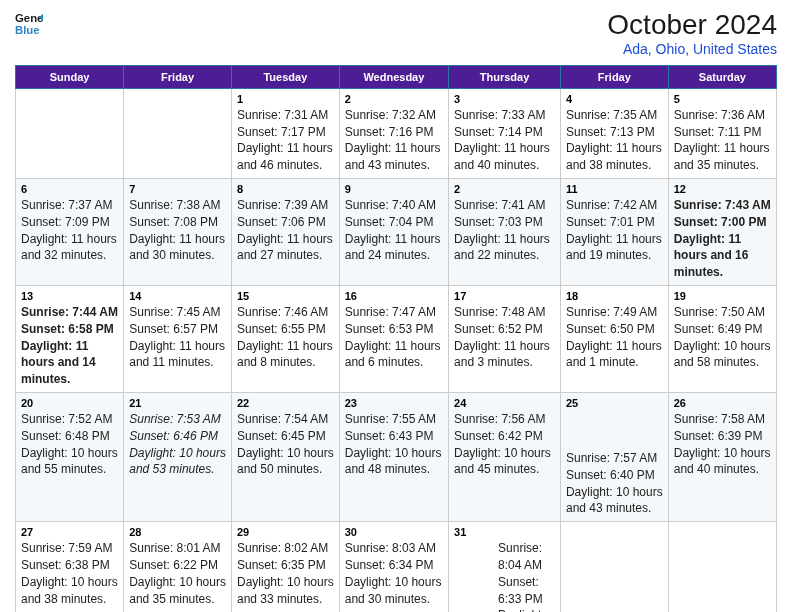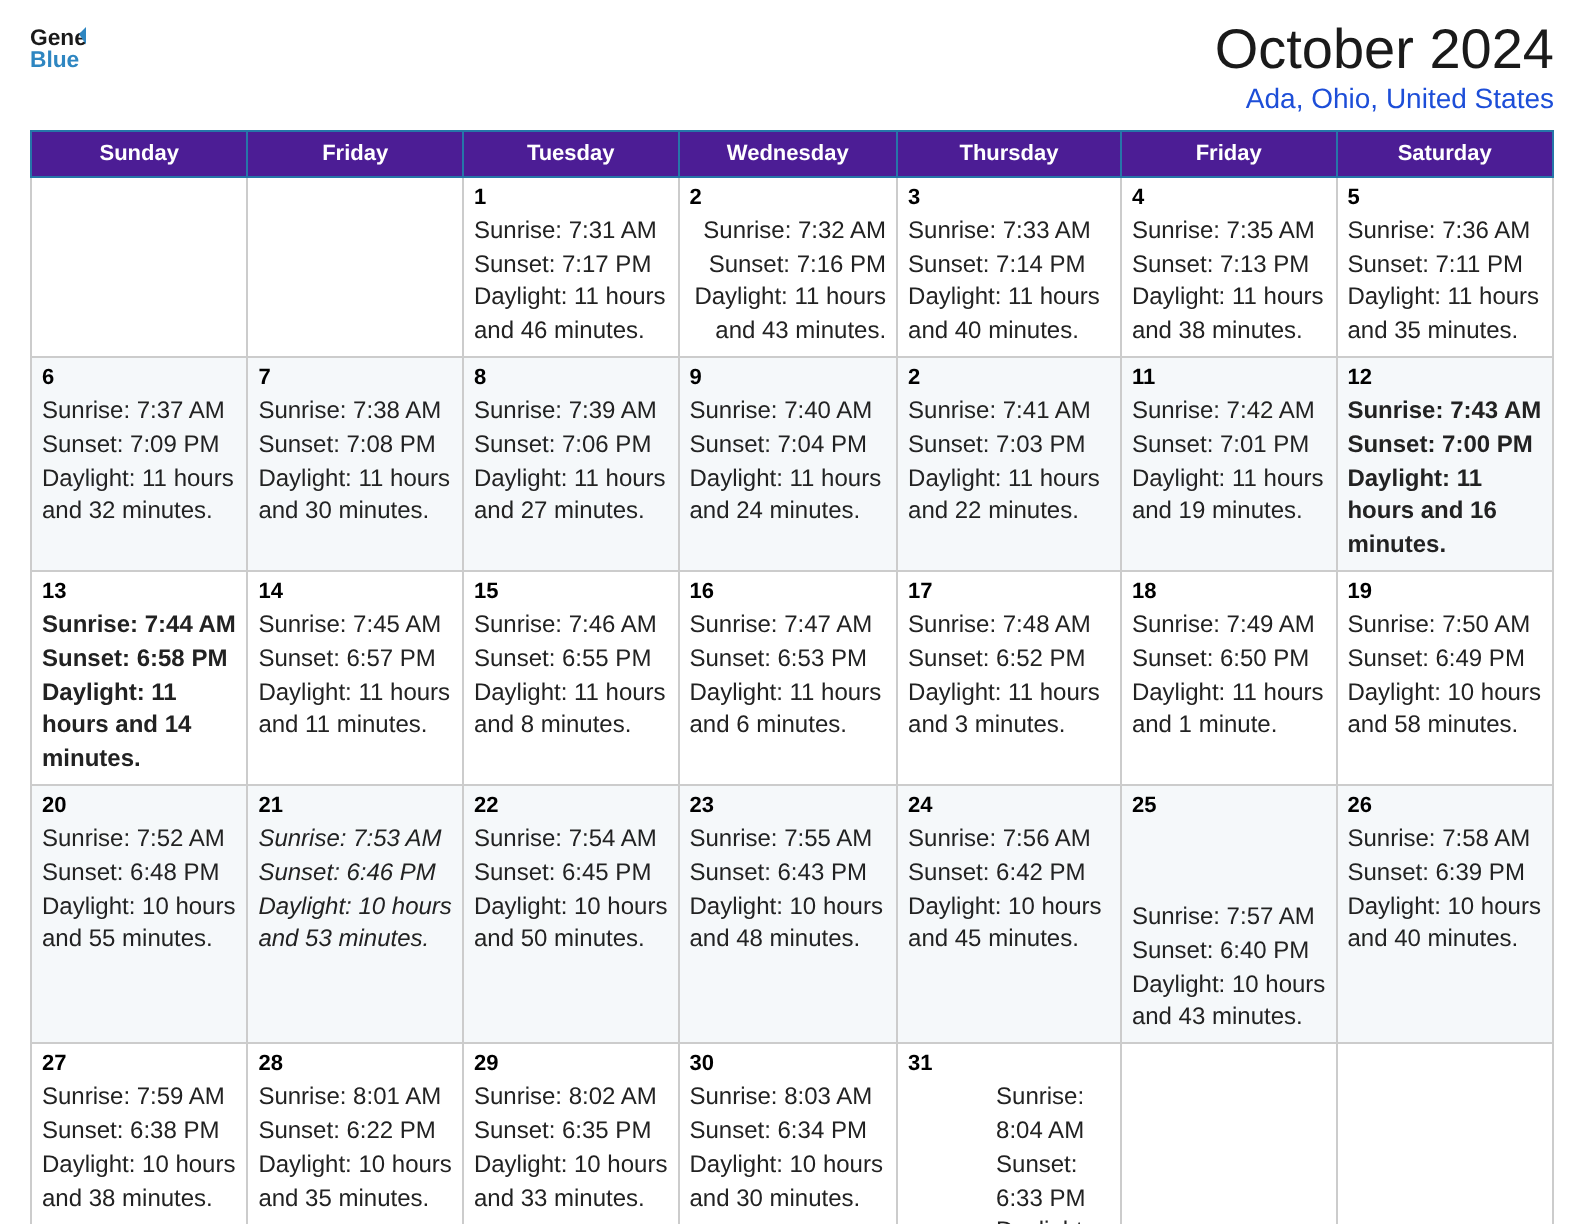--- a/index.html
+++ b/index.html
@@ -124,21 +124,21 @@
           <td class="empty"></td>
           <td class="empty"></td>
           <td>
             <span class="day-num">1</span>
             <div class="day-info" style="white-space: pre-line;">Sunrise: 7:31 AM
 Sunset: 7:17 PM
 Daylight: 11 hours and 46 minutes.</div>
           </td>
           <td>
             <span class="day-num">2</span>
-            <div class="day-info" style="white-space: pre-line; text-align: right;">Sunrise: 7:32 AM
+            <div class="day-info" style="white-space: pre-line;">Sunrise: 7:32 AM
 Sunset: 7:16 PM
 Daylight: 11 hours and 43 minutes.</div>
           </td>
           <td>
             <span class="day-num">3</span>
             <div class="day-info" style="white-space: pre-line;">Sunrise: 7:33 AM
 Sunset: 7:14 PM
 Daylight: 11 hours and 40 minutes.</div>
           </td>
           <td>

